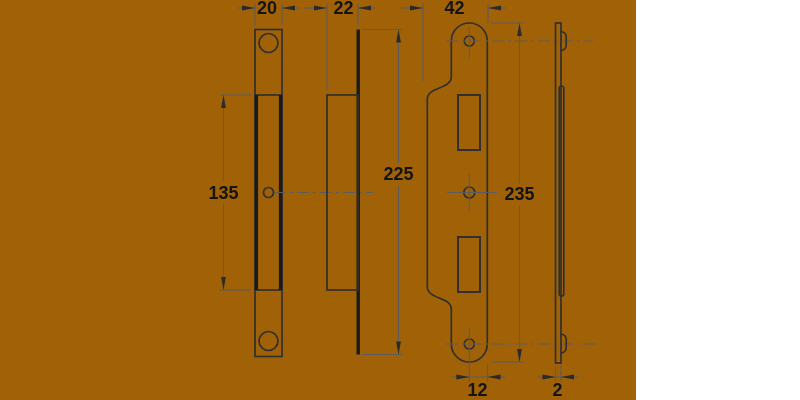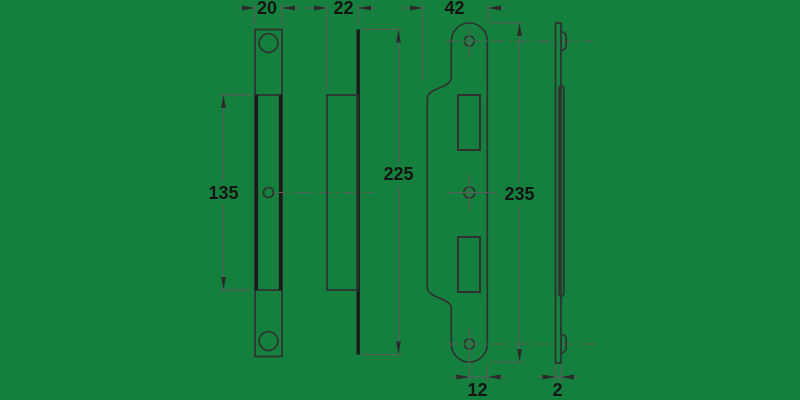--- a/index.html
+++ b/index.html
@@ -1,16 +1,16 @@
 <!DOCTYPE html>
 <html><head>
 <meta charset="utf-8">
 <style>
   html,body{margin:0;padding:0;background:#ffffff;}
-  .stage{position:relative;width:800px;height:400px;background:#15803d;overflow:hidden;
+  .stage{position:relative;width:636px;height:400px;background:#a16207;overflow:hidden;
          font-family:"Liberation Sans",sans-serif;}
   svg{display:block;}
   
   .o  {fill:none;stroke:#303030;stroke-width:1.7;stroke-linecap:butt;}
   .o2 {fill:none;stroke:#303030;stroke-width:2;}
   
   .th {fill:none;stroke:#1a1a1a;stroke-width:3.4;}
   
   .d  {fill:none;stroke:#5c5c5c;stroke-width:1.1;}
   

